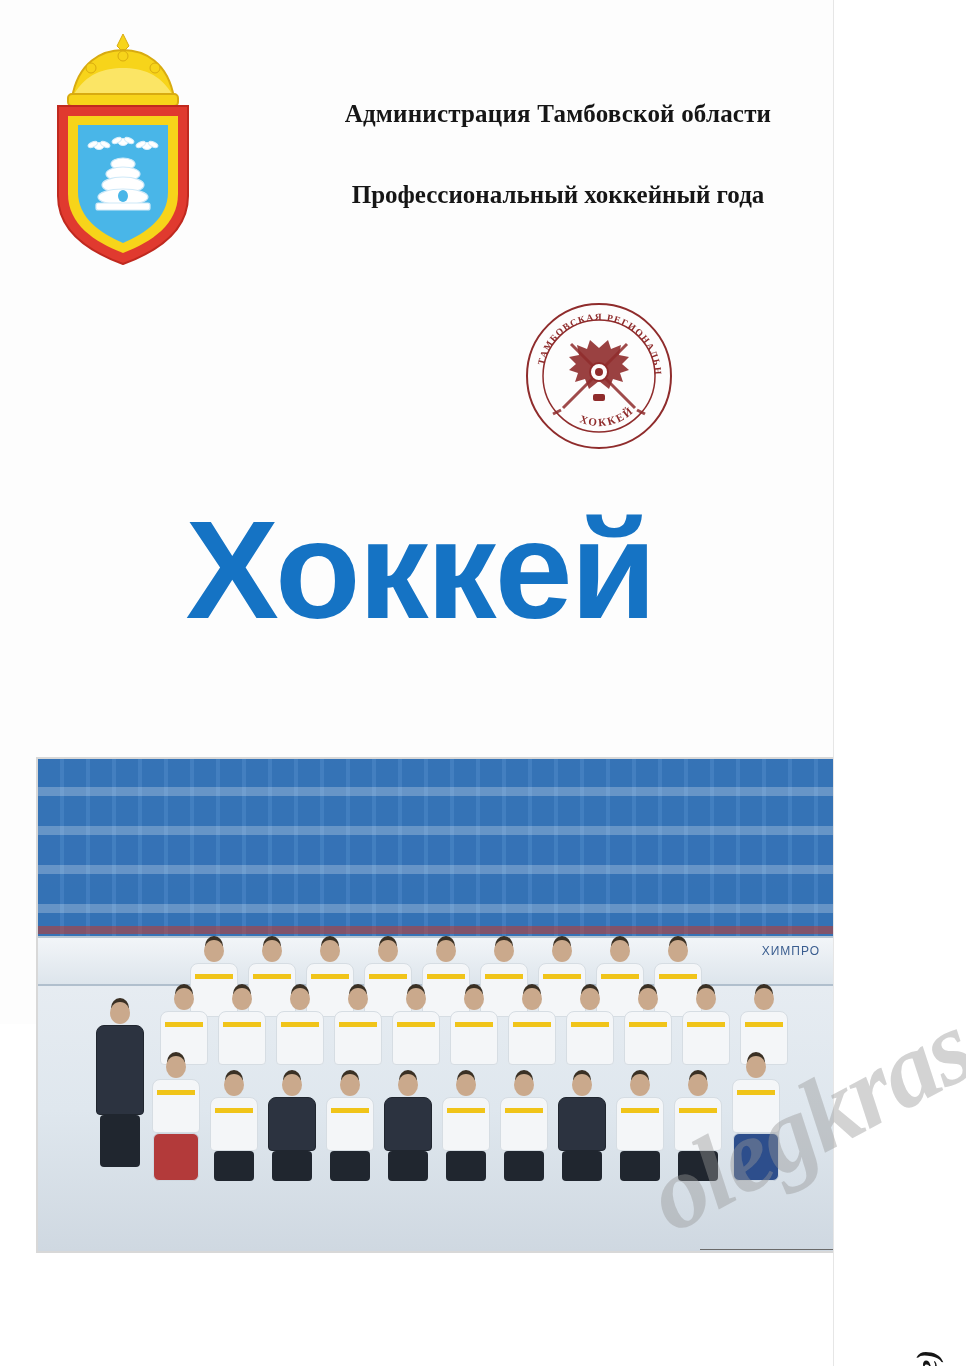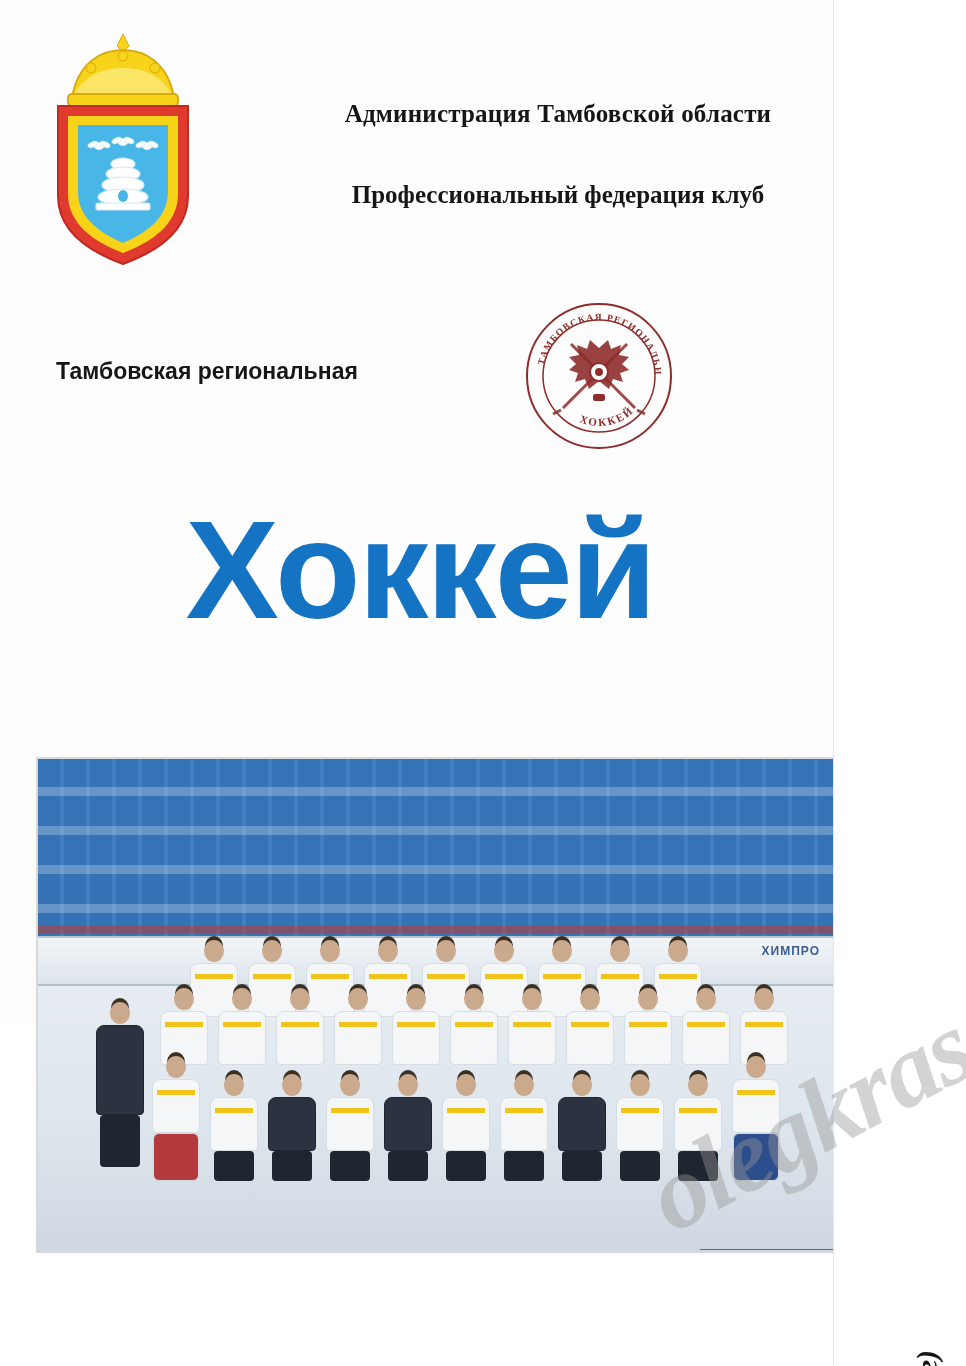--- a/index.html
+++ b/index.html
@@ -131,21 +131,21 @@
     background: linear-gradient(#e9eef3, #dfe7ee 55%, #cfd8e1);
   }
   .board {
     position:absolute; left:0; top:36%; width:100%; height:46px;
     background: linear-gradient(#f2f5f8,#dde5ec);
     border-top:2px solid #b9c6d2;
     border-bottom:2px solid #b0bfcd;
   }
   .board-ad {
     position:absolute; right:18px; top:calc(36% + 8px);
-    font-size:12px; font-weight:bold; color:#3a5d8f; letter-spacing:1px;
+    font-size:12px; font-weight:normal; color:#3a5d8f; letter-spacing:1px;
   }
   .row-players { position:absolute; left:0; width:100%; }
   .pl {
     position:absolute; bottom:0;
     width:52px;
     text-align:center;
   }
   .pl .head {
     width:20px; height:22px; border-radius:50%;
     background:#caa98c; margin:0 auto 1px;
@@ -275,25 +275,24 @@
         <ellipse cx="79" cy="169" rx="25" ry="8"></ellipse>
         <rect x="52" y="175" width="54" height="7" rx="2"></rect>
       </g>
       <ellipse cx="79" cy="168" rx="5" ry="6" fill="#49b6e8"></ellipse>
     </svg>
   </div>
 
   <div class="hdr-admin">Администрация Тамбовской области</div>
 
   <div class="hdr-club">
-    <div>Профессиональный федерация клуб</div>
+    <div>Профессиональный хоккейный года</div>
   </div>
 
   <div class="hdr-fed">
-    <div>Тамбовская региональная</div>
   </div>
 
   <div class="emblem">
     <svg viewBox="0 0 152 152" width="152" height="152" aria-hidden="true">
       <defs>
         <path id="arcTop" d="M20,76 a56,56 0 0 1 112,0"></path>
         <path id="arcBot" d="M26,76 a50,50 0 0 0 100,0"></path>
       </defs>
       <circle cx="76" cy="76" r="72" fill="#fdfdfd" stroke="#8f2c2c" stroke-width="2"></circle>
       <circle cx="76" cy="76" r="56" fill="none" stroke="#8f2c2c" stroke-width="1.5"></circle>

